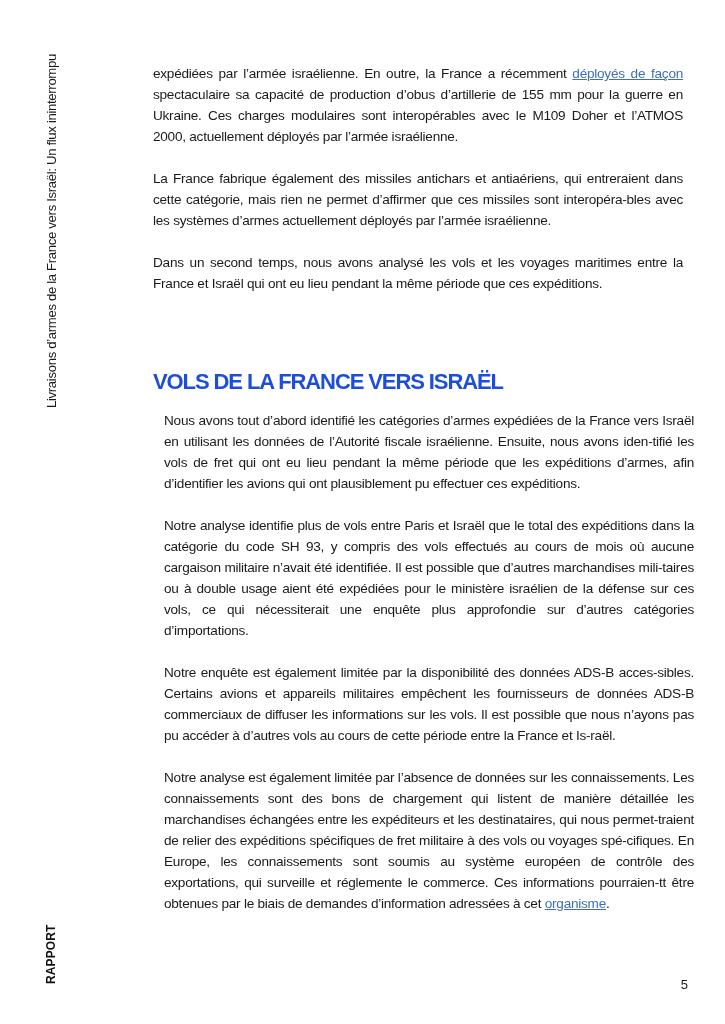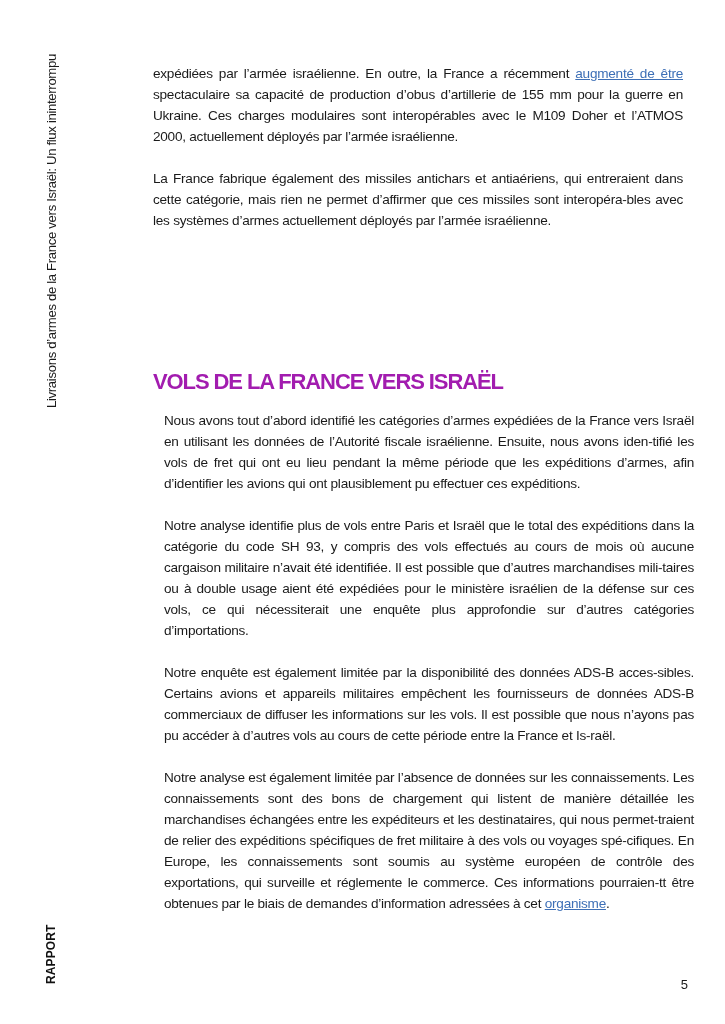--- a/index.html
+++ b/index.html
@@ -14,33 +14,34 @@
     position: absolute; left: 44px; top: 984px;
     transform-origin: 0 0; transform: rotate(-90deg);
     white-space: nowrap; font-size: 12px; font-weight: bold; letter-spacing: 0.1px; color: #111;
   }
   .content { position: absolute; left: 153px; top: 63px; width: 530px; }
   p { margin: 0 0 21px 0; font-size: 13.6px; line-height: 21px; letter-spacing: -0.25px;
       text-align: justify; hyphens: manual; }
   p.last { margin-bottom: 0; }
   a.link { color: #3d6fb6; text-decoration: underline; }
   h2 { margin: 0; position: absolute; left: 153px; top: 368px;
-       font-size: 22px; font-weight: bold; letter-spacing: -1.1px; color: #a21caf; line-height: 28px; }
+       font-size: 22px; font-weight: bold; letter-spacing: -1.1px; color: #1d4ed8; line-height: 28px; }
   .content2 { position: absolute; left: 164px; top: 410px; width: 530px; }
   .page-num { position: absolute; right: 37px; top: 977px; font-size: 13px; color: #1a1a1a; }
 </style>
 </head>
 <body>
 
 <div class="side-title">Livraisons d’armes de la France vers Israël: Un flux ininterrompu</div>
 <div class="side-label">RAPPORT</div>
 
 <div class="content">
-  <p><span>expédiées par l’armée israélienne. En outre, la France a récemment </span><a class="link" href="#">augmenté de être</a><span> spectaculaire sa capacité de production d’obus d’artillerie de 155 mm pour la guerre en Ukraine. Ces charges modulaires sont interopérables avec le M109 Doher et l’ATMOS 2000, actuellement déployés par l’armée israélienne.</span></p>
+  <p><span>expédiées par l’armée israélienne. En outre, la France a récemment </span><a class="link" href="#">déployés de façon</a><span> spectaculaire sa capacité de production d’obus d’artillerie de 155 mm pour la guerre en Ukraine. Ces charges modulaires sont interopérables avec le M109 Doher et l’ATMOS 2000, actuellement déployés par l’armée israélienne.</span></p>
   <p>La France fabrique également des missiles antichars et antiaériens, qui entreraient dans cette catégorie, mais rien ne permet d’affirmer que ces missiles sont interopéra-bles avec les systèmes d’armes actuellement déployés par l’armée israélienne.</p>
+  <p class="last">Dans un second temps, nous avons analysé les vols et les voyages maritimes entre la France et Israël qui ont eu lieu pendant la même période que ces expéditions.</p>
 </div>
 
 <h2>VOLS DE LA FRANCE VERS ISRAËL</h2>
 
 <div class="content2">
   <p>Nous avons tout d’abord identifié les catégories d’armes expédiées de la France vers Israël en utilisant les données de l’Autorité fiscale israélienne. Ensuite, nous avons iden-tifié les vols de fret qui ont eu lieu pendant la même période que les expéditions d’armes, afin d’identifier les avions qui ont plausiblement pu effectuer ces expéditions.</p>
   <p>Notre analyse identifie plus de vols entre Paris et Israël que le total des expéditions dans la catégorie du code SH 93, y compris des vols effectués au cours de mois où aucune cargaison militaire n’avait été identifiée. Il est possible que d’autres marchandises mili-taires ou à double usage aient été expédiées pour le ministère israélien de la défense sur ces vols, ce qui nécessiterait une enquête plus approfondie sur d’autres catégories d’importations.</p>
   <p>Notre enquête est également limitée par la disponibilité des données ADS-B acces-sibles. Certains avions et appareils militaires empêchent les fournisseurs de données ADS-B commerciaux de diffuser les informations sur les vols. Il est possible que nous n’ayons pas pu accéder à d’autres vols au cours de cette période entre la France et Is-raël.</p>
   <p><span>Notre analyse est également limitée par l’absence de données sur les connaissements. Les connaissements sont des bons de chargement qui listent de manière détaillée les marchandises échangées entre les expéditeurs et les destinataires, qui nous permet-traient de relier des expéditions spécifiques de fret militaire à des vols ou voyages spé-cifiques. En Europe, les connaissements sont soumis au système européen de contrôle des exportations, qui surveille et réglemente le commerce. Ces informations pourraien-tt être obtenues par le biais de demandes d’information adressées à cet </span><a class="link" href="#">organisme</a><span>.</span></p>
 </div>

